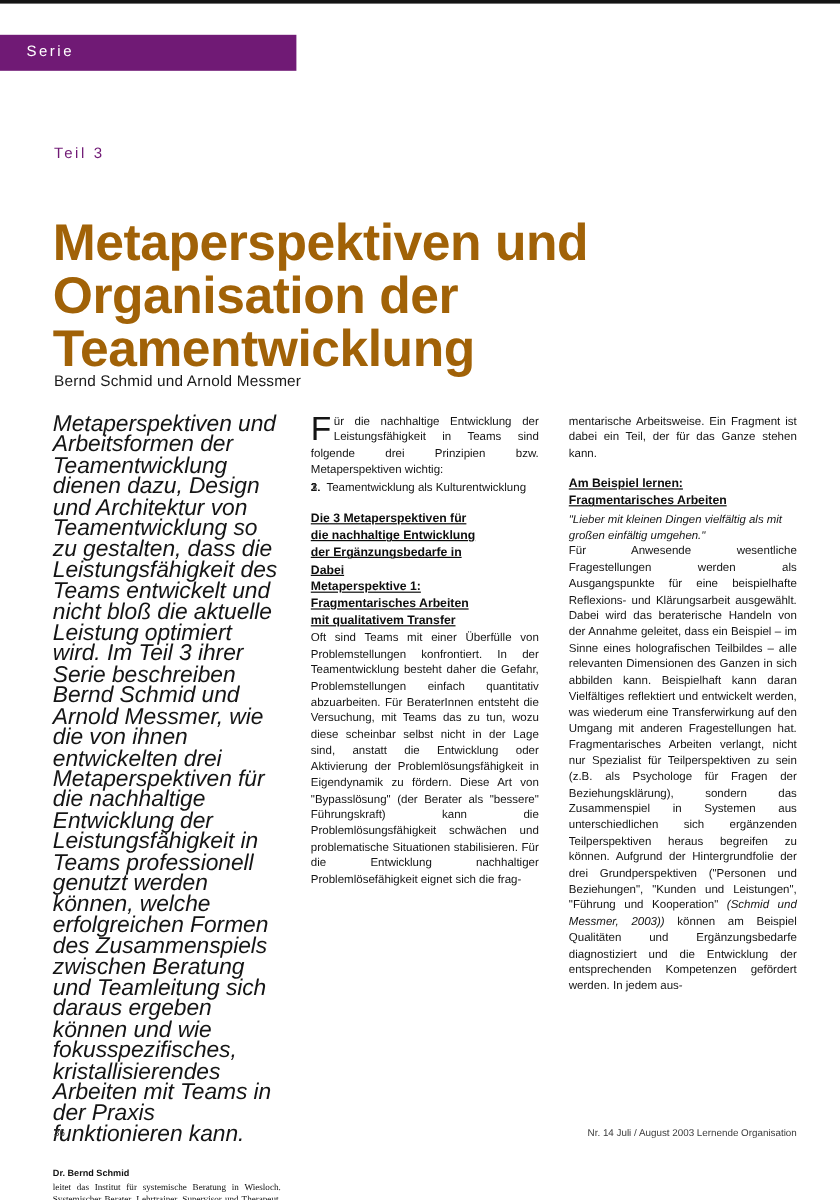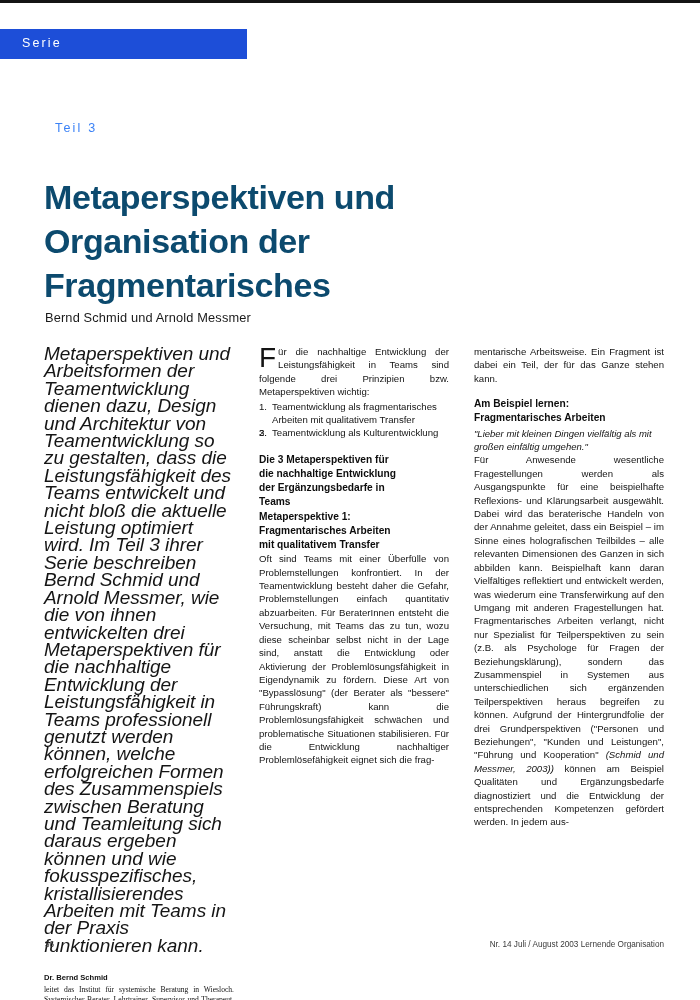--- a/index.html
+++ b/index.html
@@ -41,37 +41,37 @@
     top: 7px;
     color: #ffffff;
     font-size: 12.5px;
     letter-spacing: 2.1px;
     font-weight: 400;
   }
 
   
   .part-label {
     position: absolute;
-    left: 55px;
+    left: 45px;
     top: 121px;
     font-size: 12.5px;
     letter-spacing: 2.2px;
-    color: #3b82f6;
+    color: #701a75;
     font-weight: 400;
   }
   .headline {
     position: absolute;
     left: 44px;
     top: 152px;
     width: 540px;
-    font-size: 34px;
+    font-size: 43px;
     font-weight: bold;
     line-height: 44px;
     letter-spacing: -0.4px;
-    color: #0c4a6e;
+    color: #a16207;
   }
   .headline .hl-line { display: block; }
   .byline {
     position: absolute;
     left: 45px;
     top: 310px;
     font-size: 12.8px;
     color: #1a1a1a;
     letter-spacing: 0.15px;
     text-align: center;
@@ -166,20 +166,21 @@
     left: 0;
     top: 0;
   }
 
   .sub-head {
     font-size: 10.2px;
     font-weight: bold;
     line-height: 14.2px;
     color: #0d0d0d;
     margin: 13px 0 0 0;
+    text-decoration: underline;
   }
   .sub-head.tight { margin-top: 0px; }
   .sub-head .sh-line { display: block; }
 
   .quote-it {
     font-size: 9.5px;
     font-style: italic;
     line-height: 13.4px;
     color: #141414;
     margin: 1px 0 0 0;
@@ -212,30 +213,30 @@
     font-size: 8.2px;
     color: #3a3a3a;
     white-space: nowrap;
   }
 </style>
 </head>
 <body>
 
 <div class="top-rule"></div>
 
-<div class="serie-banner" style="background: #1d4ed8;">
+<div class="serie-banner" style="background: #701a75;">
   <span class="serie-label">Serie</span>
 </div>
 
 <div class="part-label">Teil 3</div>
 
 <h1 class="headline">
   <span class="hl-line">Metaperspektiven und</span>
   <span class="hl-line">Organisation der</span>
-  <span class="hl-line">Fragmentarisches</span>
+  <span class="hl-line">Teamentwicklung</span>
 </h1>
 
 <div class="byline">Bernd Schmid und Arnold Messmer</div>
 
 <div class="columns">
 
   <div class="col col-1">
     <p class="lead">Metaperspektiven und Arbeitsformen der Teamentwicklung dienen dazu, Design und Architektur von Teamentwicklung so zu gestalten, dass die Leistungsfähigkeit des Teams entwickelt und nicht bloß die aktuelle Leistung optimiert wird. Im Teil 3 ihrer Serie beschreiben Bernd Schmid und Arnold Messmer, wie die von ihnen entwickelten drei Metaperspektiven für die nachhaltige Entwicklung der Leistungsfähigkeit in Teams professionell genutzt werden können, welche erfolgreichen Formen des Zusammenspiels zwischen Beratung und Teamleitung sich daraus ergeben können und wie fokusspezifisches, kristallisierendes Arbeiten mit Teams in der Praxis funktionieren kann.</p>
 
     <div class="bio-block">
@@ -245,30 +246,30 @@
 
     <div class="bio-block second">
       <p class="bio-name">Arnold Messmer</p>
     </div>
   </div>
 
   <div class="col col-2">
     <p class="body-p drop-para"><span class="dropcap">F</span><span>ür die nachhaltige Entwicklung der Leistungsfähigkeit in Teams sind folgende drei Prinzipien bzw. Metaperspektiven wichtig:</span></p>
 
     <ul class="numlist">
-      <li><span class="num">1.</span><span>Teamentwicklung als fragmentarisches Arbeiten mit qualitativem Transfer</span></li>
+      <li><span class="num">1.</span></li>
       <li><span class="num">2.</span></li>
       <li><span class="num">3.</span><span>Teamentwicklung als Kulturentwicklung</span></li>
     </ul>
 
     <h2 class="sub-head">
       <span class="sh-line">Die 3 Metaperspektiven für</span>
       <span class="sh-line">die nachhaltige Entwicklung</span>
       <span class="sh-line">der Ergänzungsbedarfe in</span>
-      <span class="sh-line">Teams</span>
+      <span class="sh-line">Dabei</span>
     </h2>
 
     <h3 class="sub-head tight">
       <span class="sh-line">Metaperspektive 1:</span>
       <span class="sh-line">Fragmentarisches Arbeiten</span>
       <span class="sh-line">mit qualitativem Transfer</span>
     </h3>
 
     <p class="body-p">Oft sind Teams mit einer Überfülle von Problemstellungen konfrontiert. In der Teamentwicklung besteht daher die Gefahr, Problemstellungen einfach quantitativ abzuarbeiten. Für BeraterInnen entsteht die Versuchung, mit Teams das zu tun, wozu diese scheinbar selbst nicht in der Lage sind, anstatt die Entwicklung oder Aktivierung der Problemlösungsfähigkeit in Eigendynamik zu fördern. Diese Art von "Bypasslösung" (der Berater als "bessere" Führungskraft) kann die Problemlösungsfähigkeit schwächen und problematische Situationen stabilisieren. Für die Entwicklung nachhaltiger Problemlösefähigkeit eignet sich die frag-</p>
   </div>

